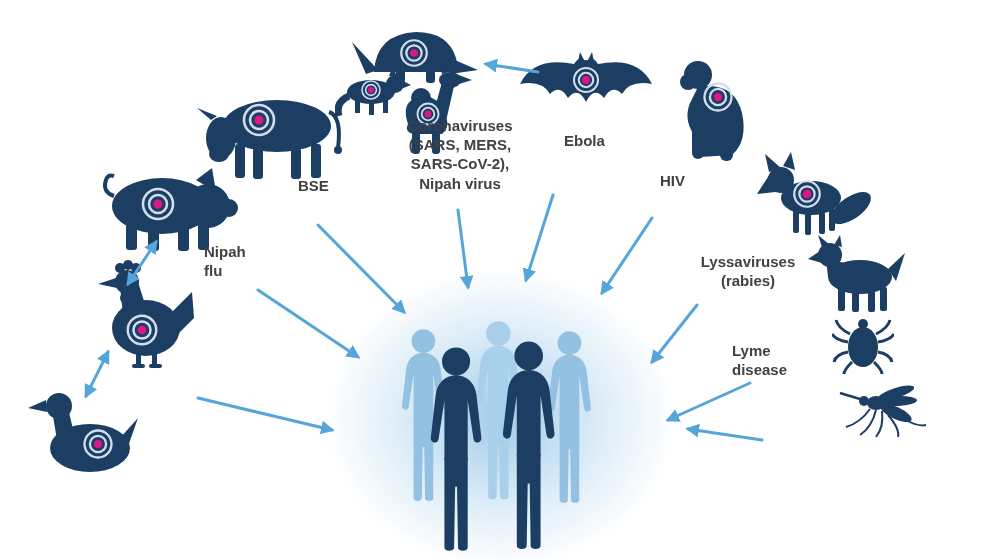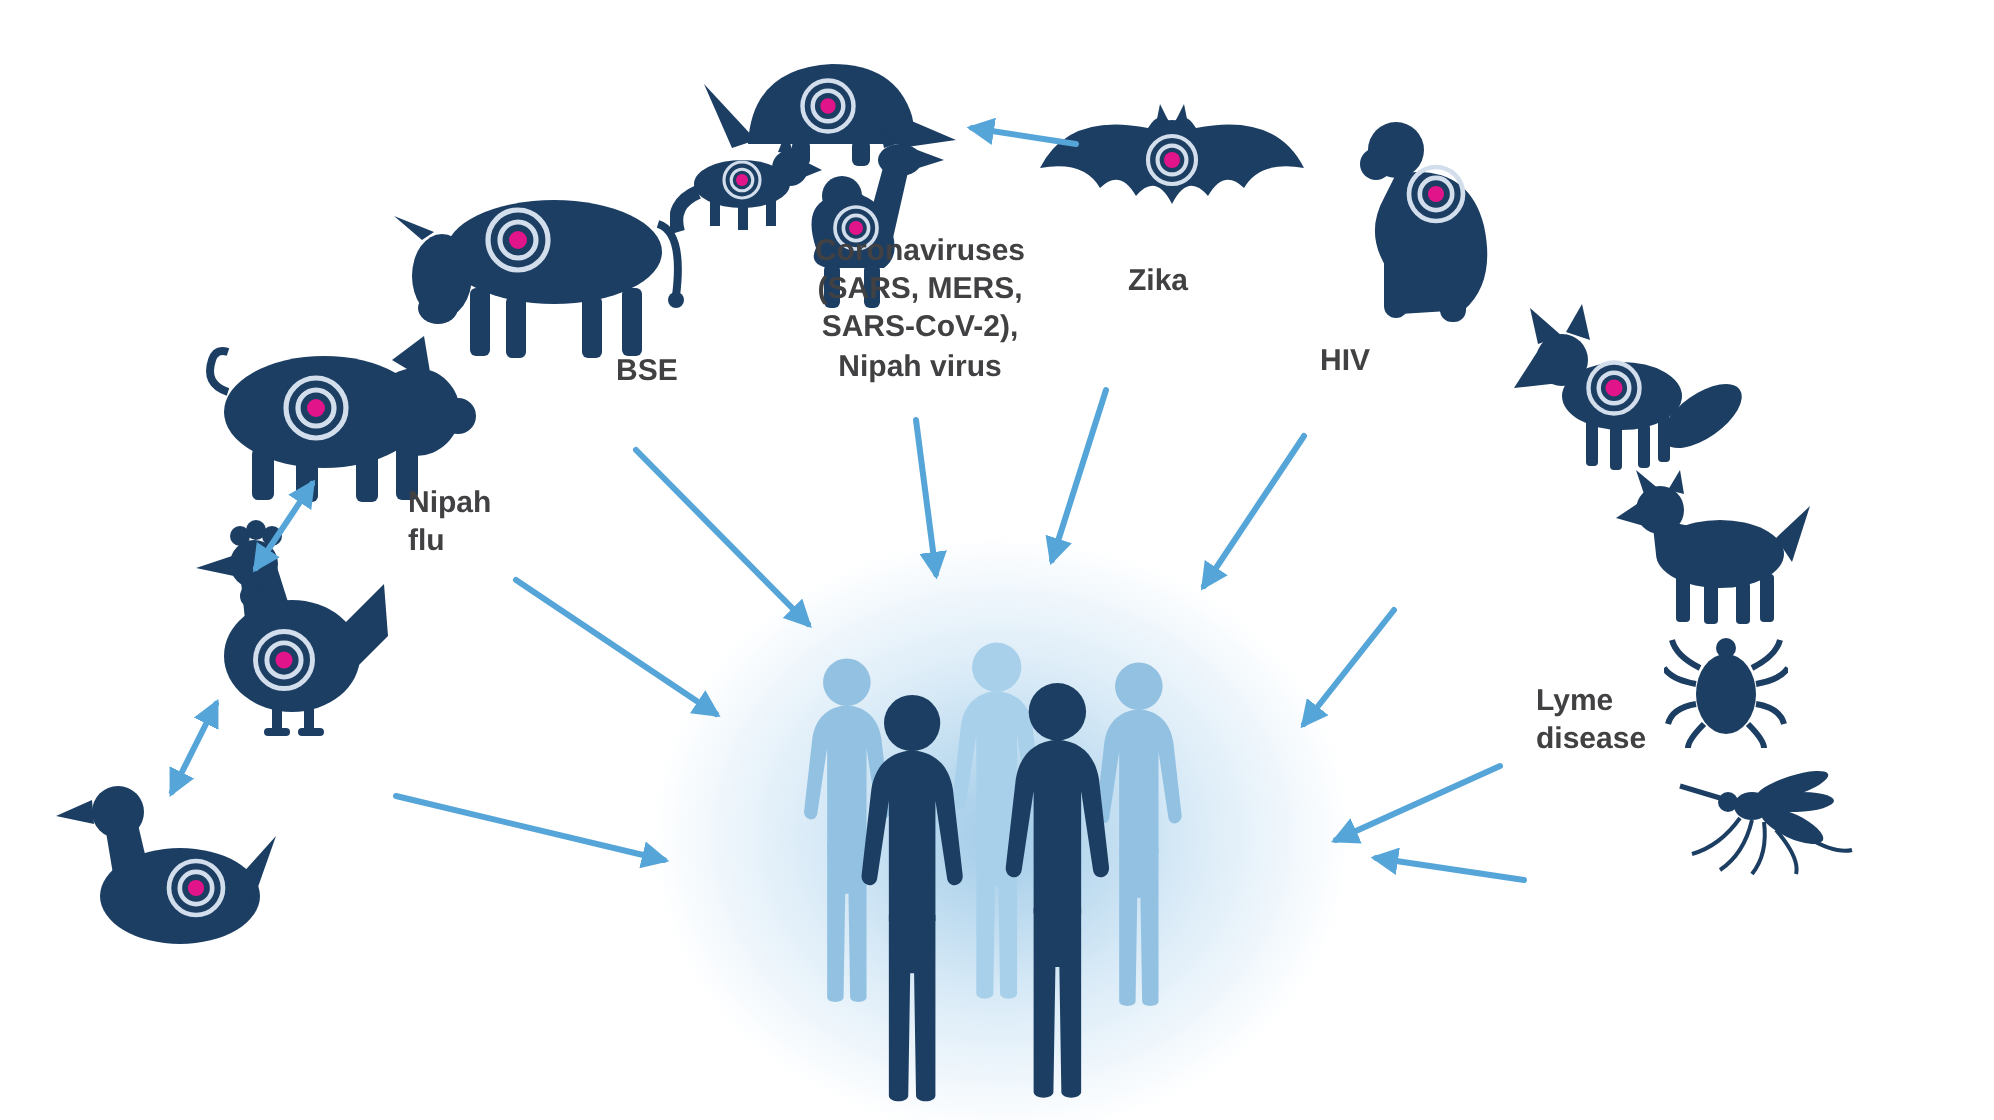--- a/index.html
+++ b/index.html
@@ -265,23 +265,25 @@
     <line class="arrow" x1="458" y1="210" x2="468" y2="287" marker-end="url(#ah)"></line>
     <line class="arrow" x1="553" y1="195" x2="526" y2="280" marker-end="url(#ah)"></line>
     <line class="arrow" x1="652" y1="218" x2="602" y2="293" marker-end="url(#ah)"></line>
     <line class="arrow" x1="697" y1="305" x2="652" y2="362" marker-end="url(#ah)"></line>
     <line class="arrow" x1="750" y1="383" x2="668" y2="420" marker-end="url(#ah)"></line>
     <line class="arrow" x1="762" y1="440" x2="688" y2="429" marker-end="url(#ah)"></line>
   </svg>
 
   <div class="label" style="left:204px;top:242px">Nipah
 flu</div>
-  <div class="label" style="left:308px;top:176px">BSE</div>
+  <div class="label" style="left:298px;top:176px">BSE</div>
   <div class="label center" style="left:386px;top:116px;width:148px">Coronaviruses
 (SARS, MERS,
 SARS-CoV-2),
 Nipah virus</div>
-  <div class="label" style="left:564px;top:131px">Zika</div>
+  <div class="label" style="left:564px;top:131px">Ebola</div>
   <div class="label" style="left:660px;top:171px">HIV</div>
-  <div class="label" style="left:768px;top:341px">Lyme
+  <div class="label center" style="left:672px;top:252px;width:152px">Lyssaviruses
+(rabies)</div>
+  <div class="label" style="left:732px;top:341px">Lyme
 disease</div>
 
 </div>
 
 </body></html>

